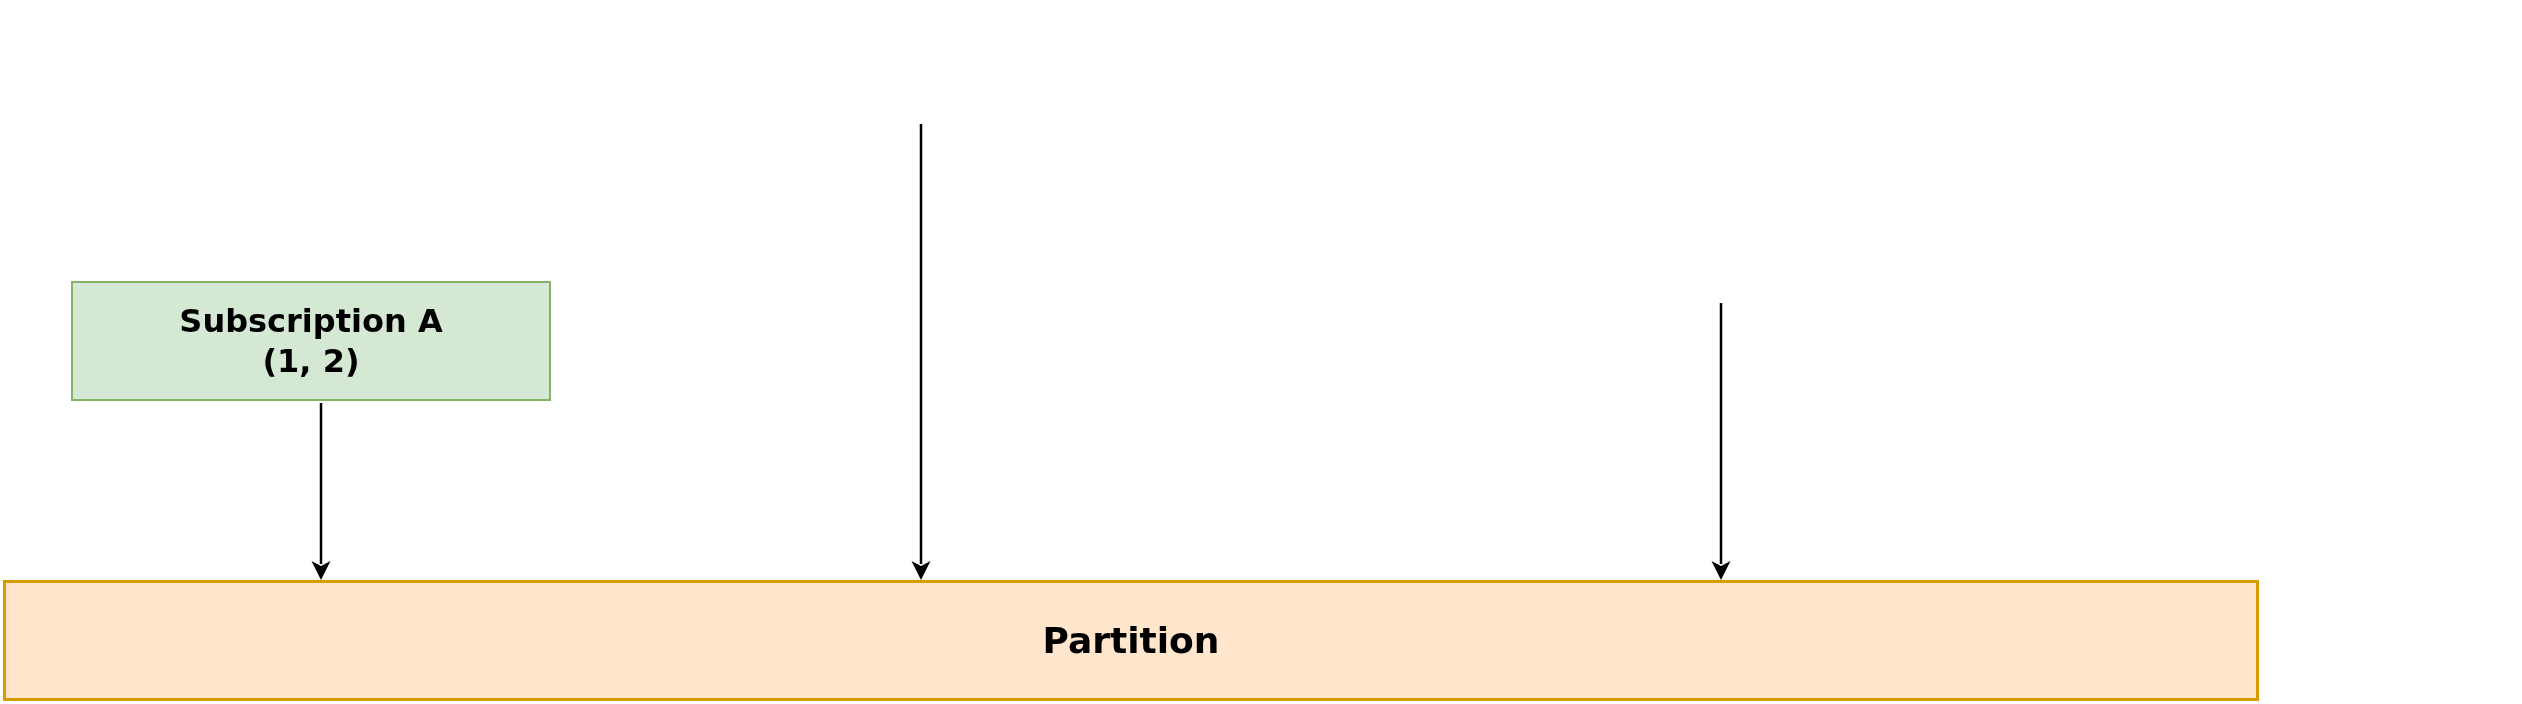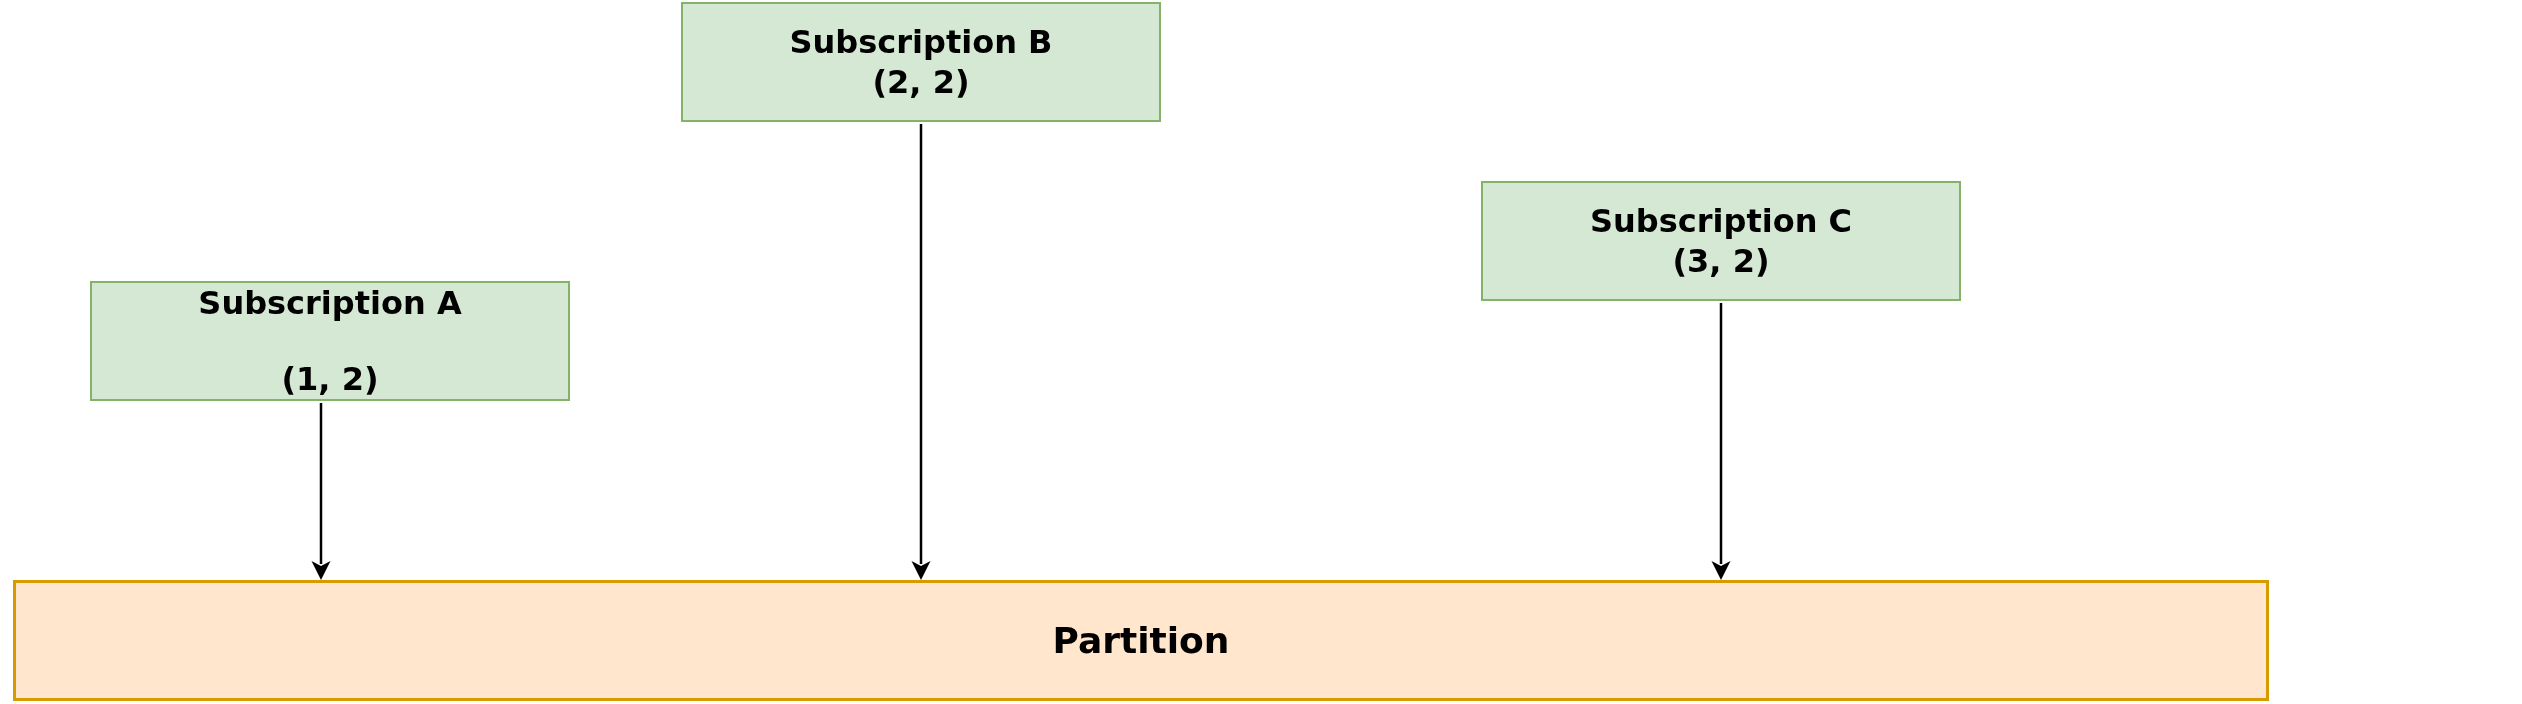--- a/index.html
+++ b/index.html
@@ -33,26 +33,26 @@
     background: var(--node-fill, #d5e8d4);
     border: 2px solid var(--node-border, #82b366);
     display: flex;
     flex-direction: column;
     align-items: center;
     justify-content: center;
     text-align: center;
     font-size: 32px;
     line-height: 40px;
   }
-  .node-a { left: 90px;  top: 281px; justify-content: space-between; }
+  .node-a { left: 71px;  top: 281px; }
   .node-b { left: 681px; top: 2px; }
   .node-c { left: 1481px; top: 181px; }
   .partition {
     position: absolute;
-    left: 13px;
+    left: 3px;
     top: 580px;
     width: 2256px;
     height: 121px;
     box-sizing: border-box;
     background: var(--partition-fill, #ffe6cc);
     border: 3px solid var(--partition-border, #d79b00);
     display: flex;
     align-items: center;
     justify-content: center;
     text-align: center;
@@ -86,27 +86,19 @@
       <line class="edge-line" x1="1721" y1="303" x2="1721" y2="564"></line>
       <polygon class="edge-head" points="1711.5,561 1721,566 1730.5,561 1721,580"></polygon>
     </g>
   </svg>
 
   <div class="node node-a">
     <div>Subscription A</div>
     <div>(1, 2)</div>
   </div>
 
-  <div class="node node-b">
-    <div>Subscription B</div>
-    <div>(2, 2)</div>
-  </div>
 
-  <div class="node node-c">
-    <div>Subscription C</div>
-    <div>(3, 2)</div>
-  </div>
 
   <div class="partition">
     <span>Partition</span>
   </div>
 
 </div>
 
 </body></html>

